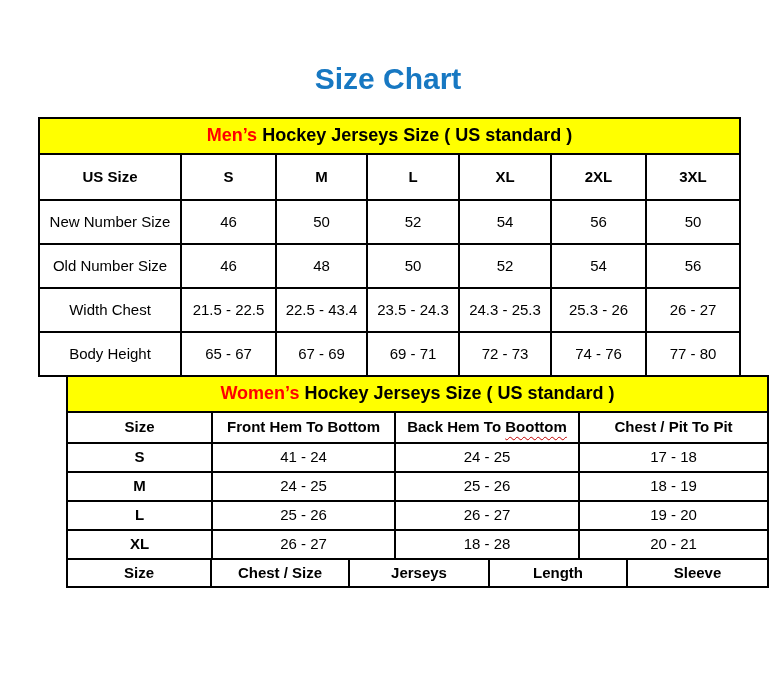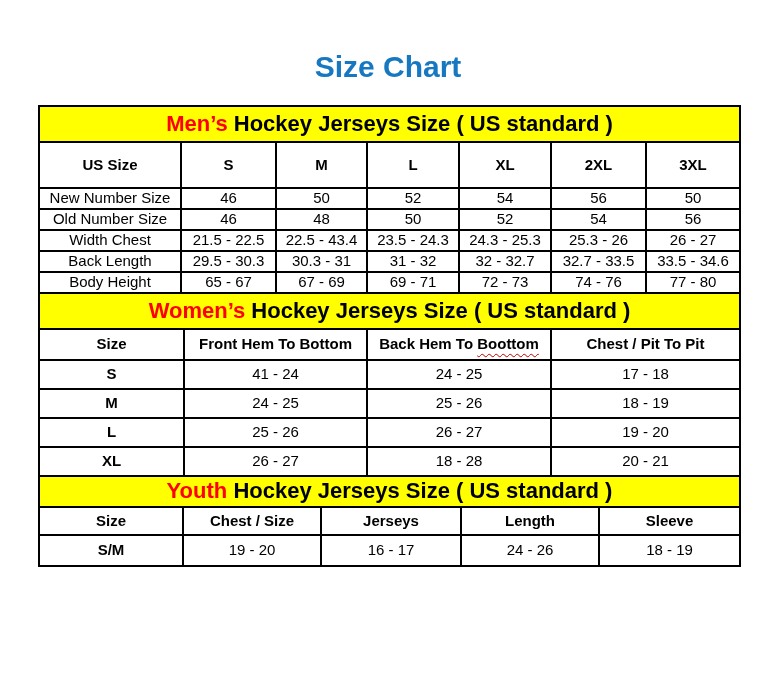--- a/index.html
+++ b/index.html
@@ -11,68 +11,69 @@
     font-family: "Liberation Sans", sans-serif;
     color: #000;
     overflow: hidden;
   }
   .page {
     width: 776px;
     height: 692px;
     position: relative;
   }
   .title {
-    margin: 4px;
+    margin: 16px;
     padding-top: 46px;
     text-align: center;
     font-size: 30px;
     font-weight: bold;
     color: #1778C2;
     letter-spacing: 0px;
   }
   .chart-wrap {
     margin: 21px 0 0 38px;
     width: 701px;
   }
   table.section {
     border-collapse: collapse;
     table-layout: fixed;
     width: 701px;
   }
   table.section + table.section {
     margin-top: -2px;
+    margin-left: 28px;
   }
   td, th {
     border: 2px solid #000;
     text-align: center;
     vertical-align: middle;
     padding: 0 2px;
     font-size: 15px;
     line-height: 1.1;
     overflow: hidden;
     white-space: nowrap;
   }
   th { font-weight: bold; }
   td { font-weight: normal; }
   td.banner {
     background: #FFFF00;
     font-weight: bold;
-    font-size: 22px;
+    font-size: 18px;
   }
   .hl { color: #FF0000; }
   .squiggle {
     text-decoration: underline wavy #C00000;
     text-decoration-thickness: 1px;
     text-underline-offset: 4px;
     text-align: center;
   }
   
   .mens   tr.banner-row  { height: 36px; }
   .mens   tr.header-row  { height: 46px; }
-  .mens   tr.data-row    { height: 21px; }
+  .mens   tr.data-row    { height: 44px; }
   .womens tr.banner-row  { height: 36px; }
   .womens tr.header-row  { height: 31px; }
   .womens tr.data-row    { height: 29px; }
   .youth  tr.banner-row  { height: 31px; }
   .youth  tr.header-row  { height: 28px; }
   .youth  tr.data-row    { height: 31px; }
 </style>
 </head>
 <body>
 
@@ -129,29 +130,20 @@
       <tr class="data-row">
         <td>Width Chest</td>
         <td>21.5 - 22.5</td>
         <td>22.5 - 43.4</td>
         <td>23.5 - 24.3</td>
         <td>24.3 - 25.3</td>
         <td>25.3 - 26</td>
         <td>26 - 27</td>
       </tr>
       <tr class="data-row">
-        <td>Back Length</td>
-        <td>29.5 - 30.3</td>
-        <td>30.3 - 31</td>
-        <td>31 - 32</td>
-        <td>32 - 32.7</td>
-        <td>32.7 - 33.5</td>
-        <td>33.5 - 34.6</td>
-      </tr>
-      <tr class="data-row">
         <td>Body Height</td>
         <td>65 - 67</td>
         <td>67 - 69</td>
         <td>69 - 71</td>
         <td>72 - 73</td>
         <td>74 - 76</td>
         <td>77 - 80</td>
       </tr>
     </tbody>
       </table>
@@ -208,37 +200,24 @@
 
     <table class="section youth">
       <colgroup>
         <col style="width:144px">
           <col style="width:138px">
           <col style="width:140px">
         <col style="width:138px">
           <col style="width:141px">
       </colgroup>
       <tbody>
-          <tr class="banner-row">
-        <td class="banner" colspan="5">
-          <span class="hl">Youth</span>
-          <span>Hockey Jerseys Size ( US standard )</span>
-        </td>
-      </tr>
       <tr class="header-row">
         <th>Size</th>
         <th>Chest / Size</th>
         <th>Jerseys</th>
         <th>Length</th>
         <th>Sleeve</th>
       </tr>
-      <tr class="data-row">
-        <th>S/M</th>
-        <td>19 - 20</td>
-        <td>16 - 17</td>
-        <td>24 - 26</td>
-        <td>18 - 19</td>
-      </tr>
     </tbody>
       </table>
 
   </div>
 </div>
 
 </body></html>

